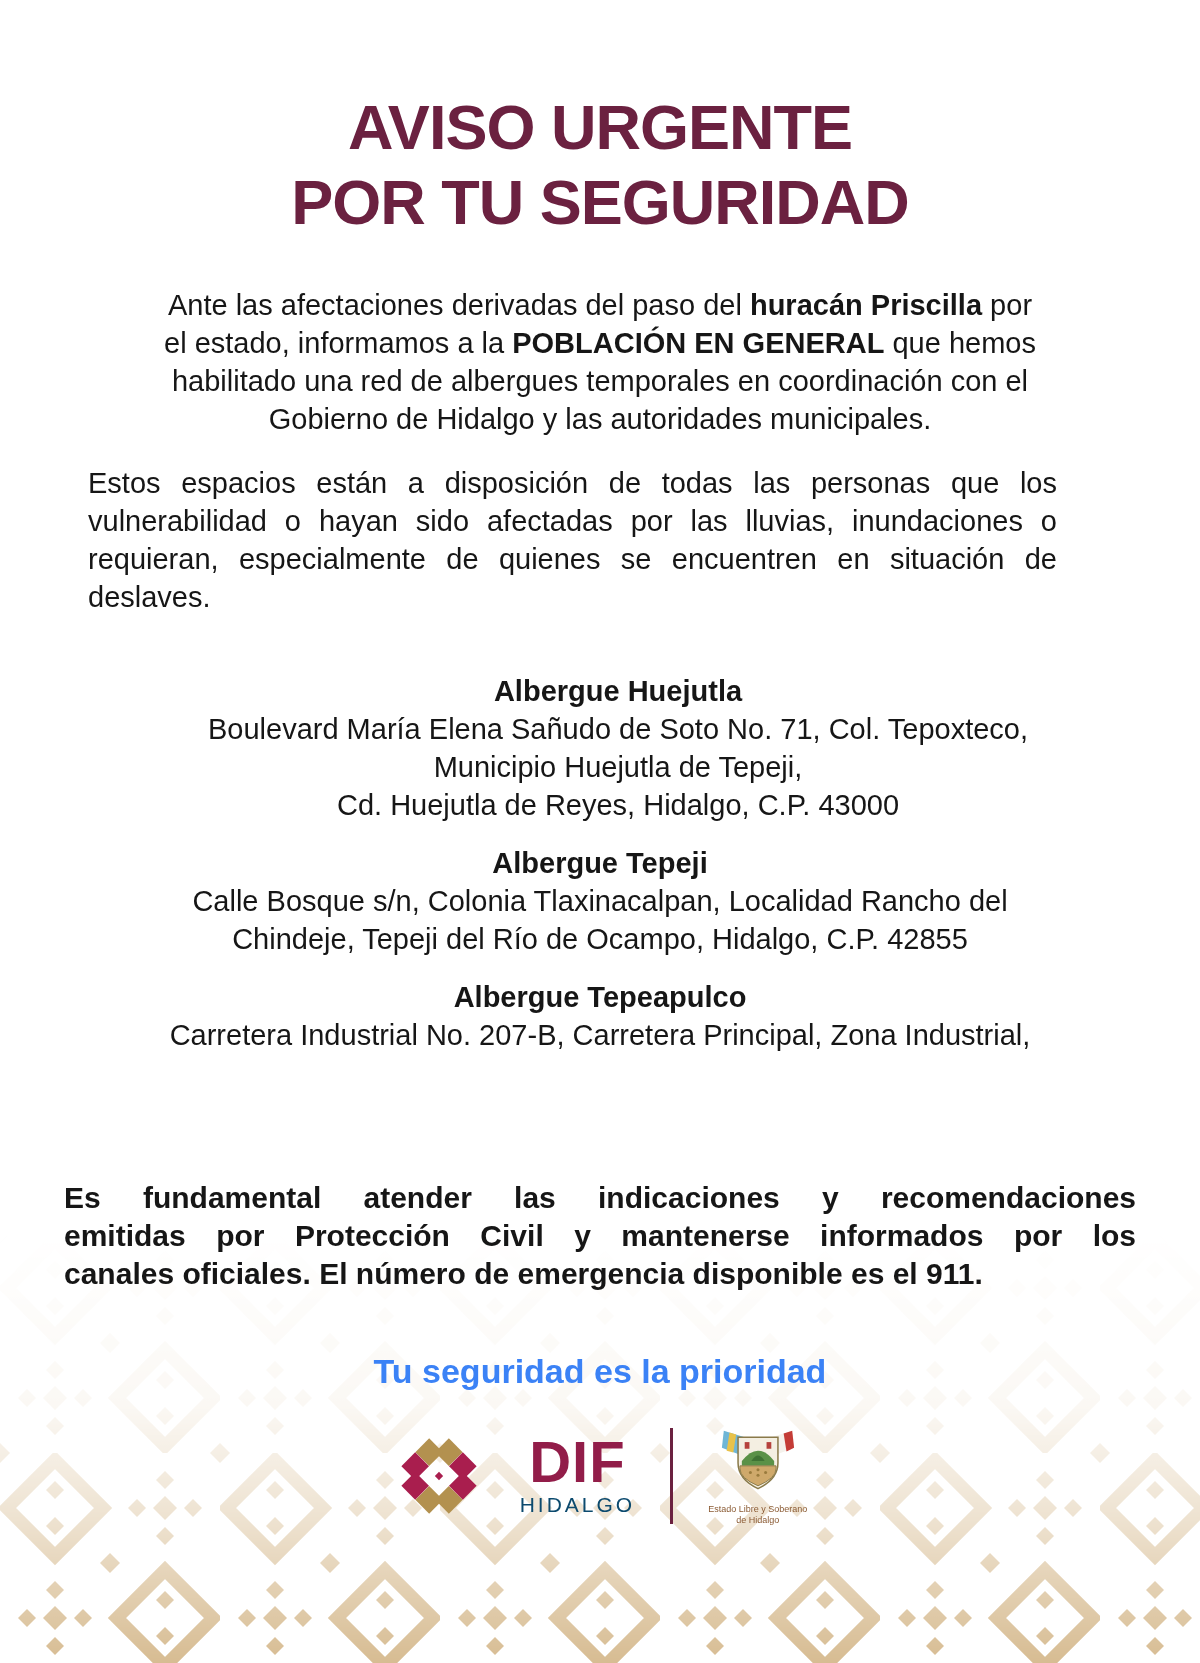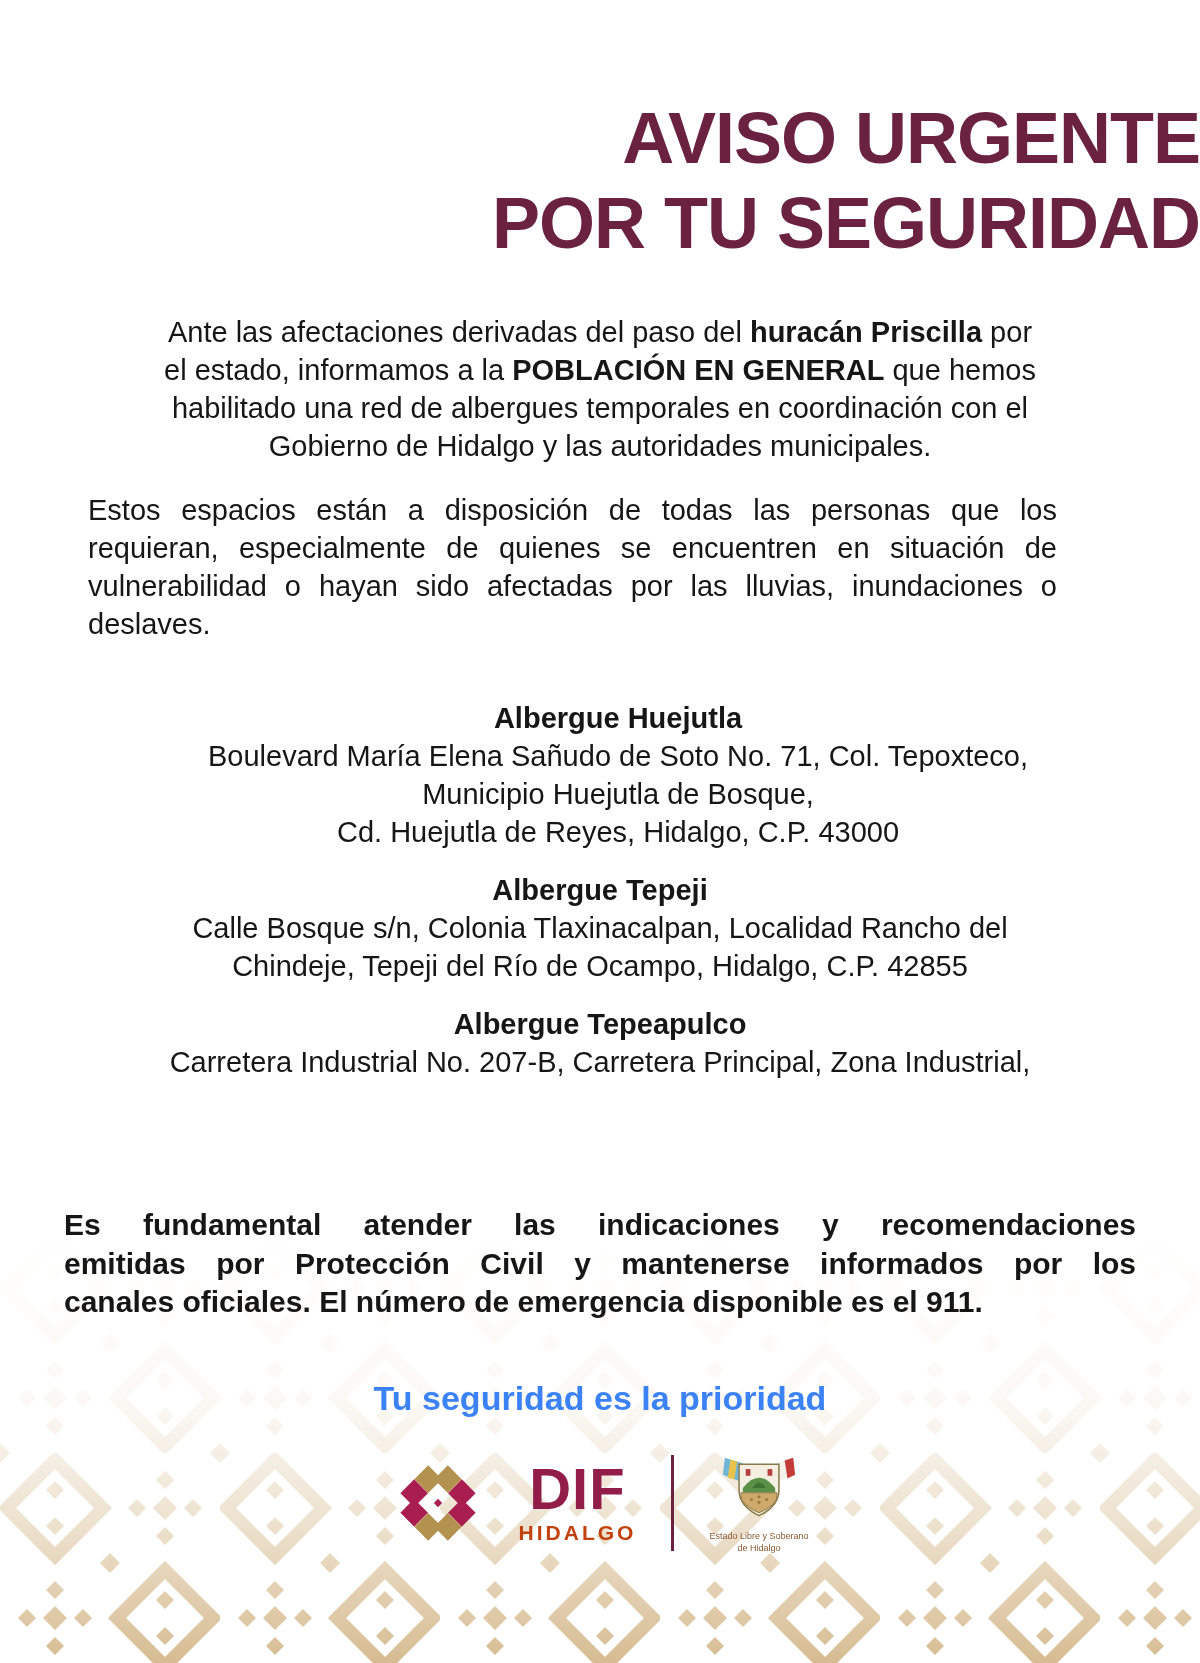--- a/index.html
+++ b/index.html
@@ -8,24 +8,24 @@
     width:1200px;height:1663px;
     background:#ffffff;
     overflow:hidden;
     font-family:"Liberation Sans", sans-serif;
     color:#161616;
   }
   .content{position:relative;z-index:1;}
   
   .title{
     padding-top:48px;
-    text-align:right;
+    text-align:center;
     color:#6b2140;
     font-weight:bold;
-    font-size:72px;
+    font-size:63px;
     line-height:1.18;
     letter-spacing:-1px;
   }
   
   .intro{
     margin-top:48px;
     font-size:29px;
     line-height:1.31;
     text-align:center;
   }
@@ -70,22 +70,22 @@
   }
   .dif-text{display:flex;flex-direction:column;align-items:center;}
   .dif-word{
     color:#921d49;
     font-weight:bold;
     font-size:58px;
     line-height:0.95;
     letter-spacing:1px;
   }
   .dif-sub{
-    color:#c2410c;
-    font-weight:bold;
+    color:#0c4a6e;
+    font-weight:normal;
     font-size:21px;
     letter-spacing:3px;
     margin-top:4px;
   }
   .logo-divider{
     width:3px;height:96px;
     background:#6b2140;
   }
   .coat{display:flex;flex-direction:column;align-items:center;}
   .coat-caption{
@@ -166,31 +166,31 @@
 
     <div class="intro">
       <div><span>Ante las afectaciones derivadas del paso del </span><b>huracán Priscilla</b><span> por</span></div>
       <div><span>el estado, informamos a la </span><b>POBLACIÓN EN GENERAL</b><span> que hemos</span></div>
       <div>habilitado una red de albergues temporales en coordinación con el</div>
       <div>Gobierno de Hidalgo y las autoridades municipales.</div>
     </div>
 
     <div class="para2">
       <div class="jline">Estos espacios están a disposición de todas las personas que los</div>
+      <div class="jline">vulnerabilidad o hayan sido afectadas por las lluvias, inundaciones o</div>
       <div class="jline">requieran, especialmente de quienes se encuentren en situación de</div>
-      <div class="jline">vulnerabilidad o hayan sido afectadas por las lluvias, inundaciones o</div>
       <div class="lline">deslaves.</div>
     </div>
 
     <div class="shelters">
 
       <div class="shelter">
         <div class="shelter-name">Albergue Huejutla</div>
         <div>Boulevard María Elena Sañudo de Soto No. 71, Col. Tepoxteco,</div>
-        <div>Municipio Huejutla de Bosque,</div>
+        <div>Municipio Huejutla de Tepeji,</div>
         <div>Cd. Huejutla de Reyes, Hidalgo, C.P. 43000</div>
       </div>
 
       <div class="shelter">
         <div class="shelter-name">Albergue Tepeji</div>
         <div>Calle Bosque s/n, Colonia Tlaxinacalpan, Localidad Rancho del</div>
         <div>Chindeje, Tepeji del Río de Ocampo, Hidalgo, C.P. 42855</div>
       </div>
 
       <div class="shelter">

